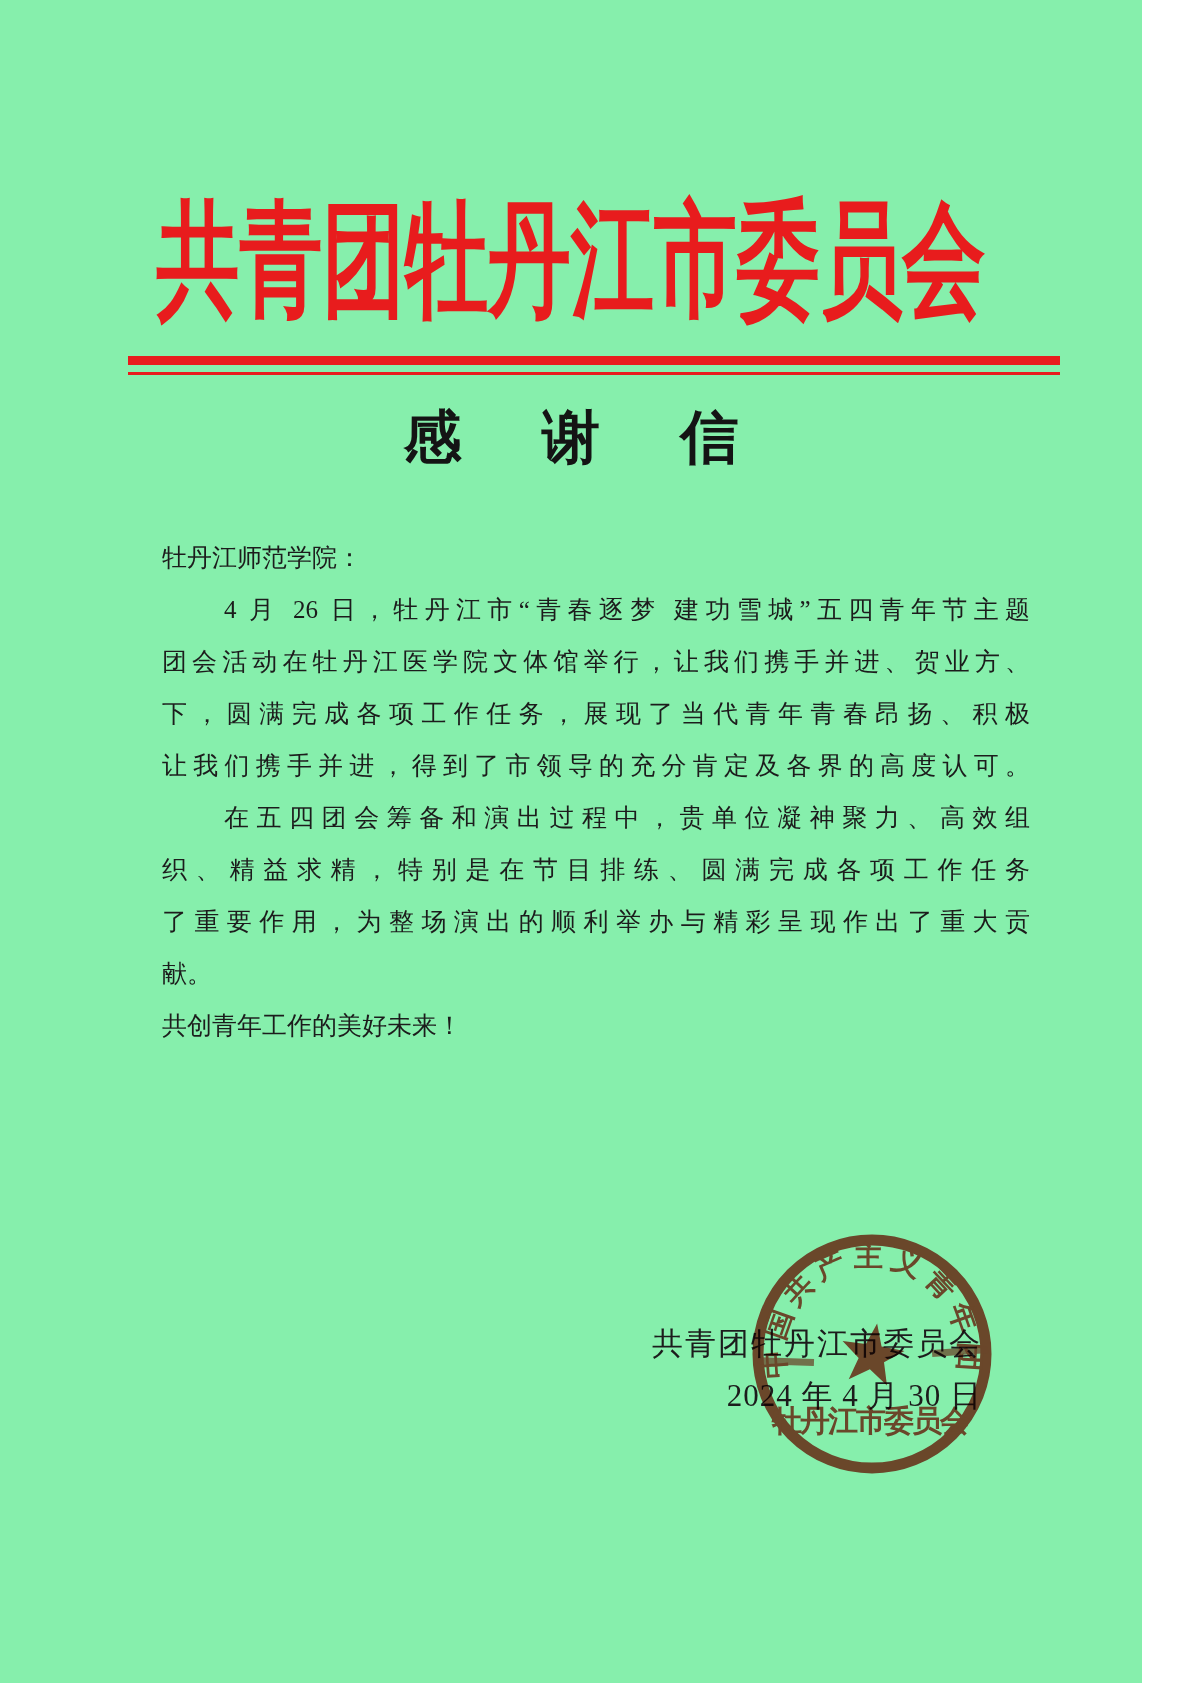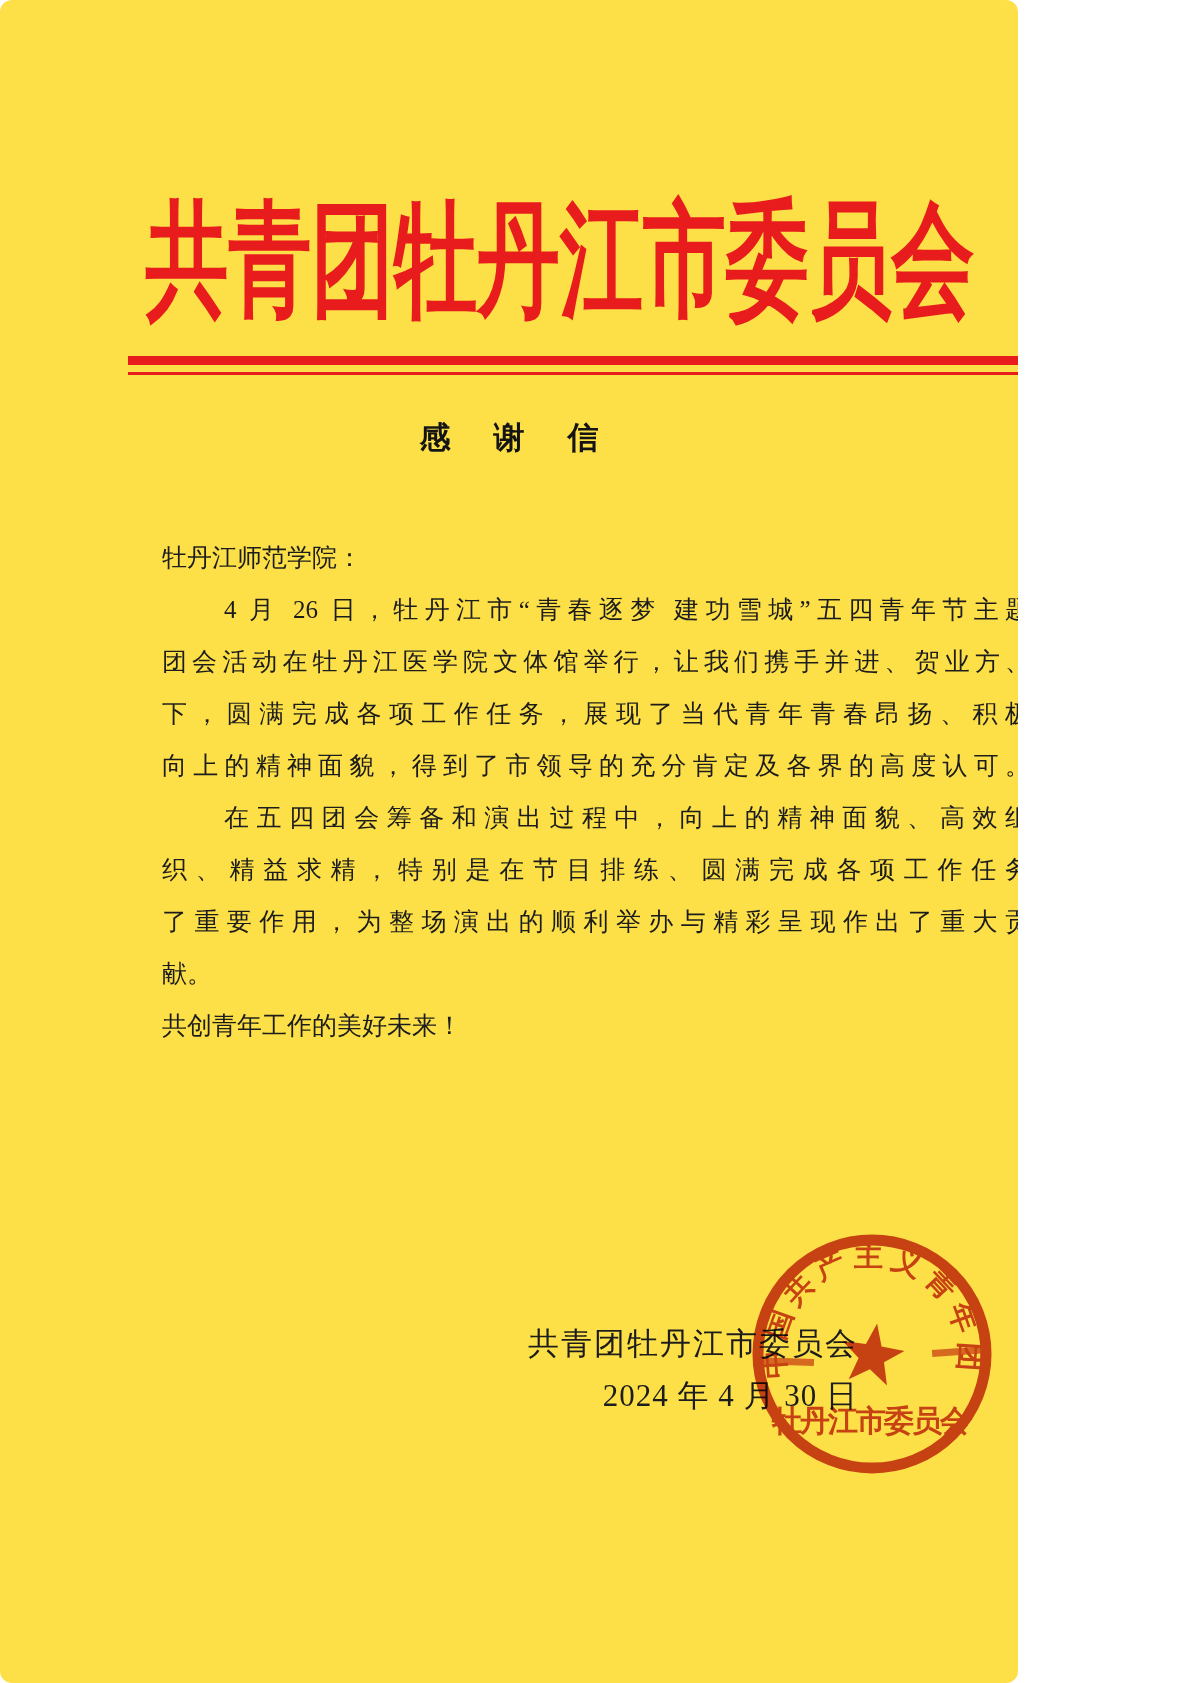--- a/index.html
+++ b/index.html
@@ -1,33 +1,32 @@
 <!DOCTYPE html>
 <html><head>
 <meta charset="utf-8">
 <style>
   html,body{margin:0;padding:0;background:#ffffff;}
   .page{
-    position:relative;width:1018px;height:1683px;background:#fde047;overflow:hidden;
+    position:relative;width:1142px;height:1683px;background:#86efac;overflow:hidden;
     font-family:"Liberation Serif","DejaVu Serif",serif;
-    border-radius:12px;
   }
   
   .letterhead{position:absolute;top:200px;left:0;width:100%;text-align:center;}
   .letterhead .org{
     display:inline-block;font-size:112px;line-height:120px;font-weight:bold;
     color:#e81c1d;transform:scale(0.74,1.12);transform-origin:center center;
     white-space:nowrap;letter-spacing:0px;
   }
   .rule-thick{position:absolute;left:128px;top:356px;width:932px;height:9px;background:#e81c1d;}
   .rule-thin{position:absolute;left:128px;top:372px;width:932px;height:3px;background:#e81c1d;}
   
   .letter-title{
     position:absolute;top:408px;left:0;width:100%;text-align:center;
-    font-size:31px;line-height:60px;font-weight:bold;color:#141414;
+    font-size:58px;line-height:60px;font-weight:bold;color:#141414;
     letter-spacing:0.42em;word-spacing:0.30em;text-indent:0.42em;white-space:nowrap;
   }
   
   .body-block{position:absolute;left:162px;top:532px;width:868px;color:#1c1c1c;}
   .line{
     font-size:25px;height:52px;line-height:52px;
     text-align:justify;text-align-last:justify;
   }
   .line.short{text-align:left;text-align-last:left;}
   .line.indent{text-indent:62px;}
@@ -53,23 +52,23 @@
   <div class="rule-thin"></div>
 
   <div class="letter-title">感 谢 信</div>
 
   <div class="body-block">
     <div class="line short">牡丹江师范学院：</div>
 
     <div class="line indent">4 月 26 日，牡丹江市“青春逐梦 建功雪城”五四青年节主题</div>
     <div class="line">团会活动在牡丹江医学院文体馆举行，让我们携手并进、贺业方、</div>
     <div class="line">下，圆满完成各项工作任务，展现了当代青年青春昂扬、积极</div>
-    <div class="line">向上的精神面貌，得到了市领导的充分肯定及各界的高度认可。</div>
+    <div class="line">让我们携手并进，得到了市领导的充分肯定及各界的高度认可。</div>
 
-    <div class="line indent">在五四团会筹备和演出过程中，向上的精神面貌、高效组</div>
+    <div class="line indent">在五四团会筹备和演出过程中，贵单位凝神聚力、高效组</div>
     <div class="line">织、精益求精，特别是在节目排练、圆满完成各项工作任务</div>
     <div class="line">了重要作用，为整场演出的顺利举办与精彩呈现作出了重大贡</div>
     <div class="line short">献。</div>
 
     <div class="line short">共创青年工作的美好未来！</div>
   </div>
 
   <div class="sig-block">
     <div class="sig-org">共青团牡丹江市委员会</div>
     <div class="sig-date">2024 年 4 月 30 日</div>

